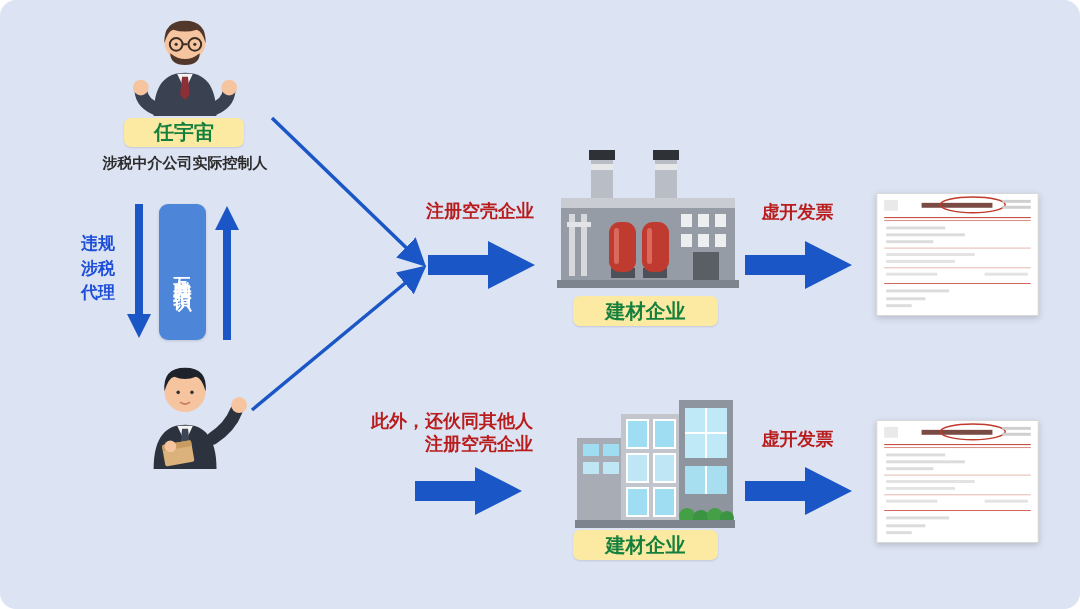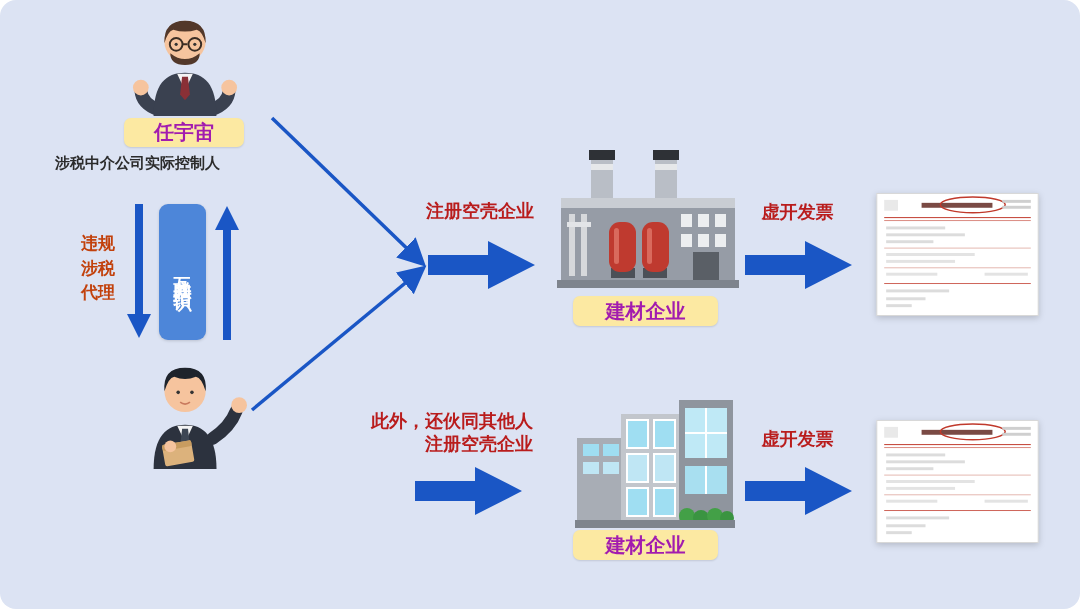--- a/index.html
+++ b/index.html
@@ -8,26 +8,26 @@
     background:var(--bg,#dce3f3);
     border-radius:16px;overflow:hidden;
     font-family:"Liberation Sans","DejaVu Sans",sans-serif;
     color:#1a1a1a;
   }
   .abs{position:absolute;}
   .pill{
     background:var(--label-bg,#fce9a2);
     border-radius:7px;
     display:flex;align-items:center;justify-content:center;
-    font-weight:700;font-size:20px;color:#a21caf;
+    font-weight:700;font-size:20px;color:#15803d;
     box-shadow:0 1px 2px rgba(0,0,0,0.12);
   }
-  .role{font-weight:700;font-size:15px;color:#2b2b2b;}
+  .role{font-weight:700;font-size:15px;text-align:center;color:#2b2b2b;}
   .flow-label{font-weight:700;font-size:18px;text-align:center;color:#b91c1c;line-height:1.3;}
-  .vside{font-weight:700;font-size:17px;text-align:center;line-height:1.45;color:#c2410c;}
+  .vside{font-weight:700;font-size:17px;text-align:center;line-height:1.45;color:#1d4ed8;}
   .vbox{
     background:var(--box-blue,#4d86d9);
     border-radius:9px;
     display:flex;align-items:center;justify-content:center;
     box-shadow:0 1px 3px rgba(0,0,0,0.15);
   }
   .vbox span{
     writing-mode:vertical-rl;text-orientation:upright;
     color:#fff;font-weight:700;font-size:18px;letter-spacing:4px;
   }

